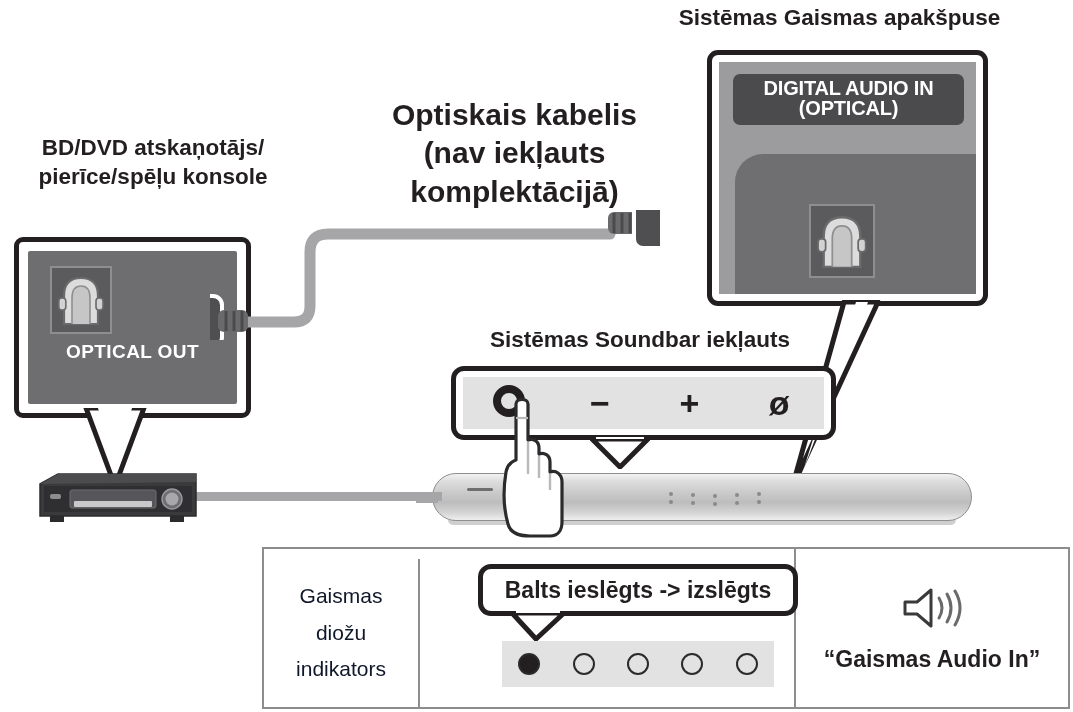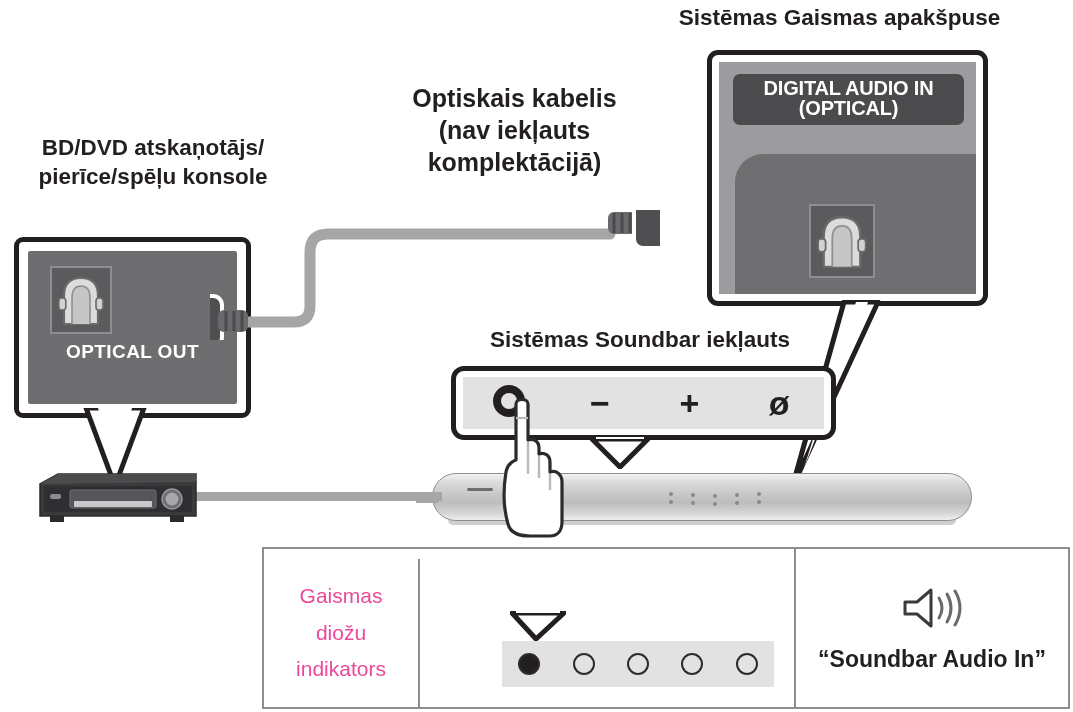--- a/index.html
+++ b/index.html
@@ -29,23 +29,23 @@
   
   #label-player {
     left: 8px;
     top: 134px;
     width: 290px;
     font-size: 22.5px;
     text-align: center;
   }
   #label-cable {
     left: 372px;
-    top: 82px;
+    top: 96px;
     width: 285px;
-    font-size: 25px;
+    font-size: 30px;
   }
   #label-bottom {
     left: 612px;
     top: 4px;
     width: 455px;
     font-size: 22.5px;
   }
   #label-top {
     left: 440px;
     top: 326px;
@@ -333,21 +333,21 @@
     box-sizing: border-box;
     display: flex;
   }
   #cell-led-name {
     flex: 0 0 156px;
     border-right: 2px solid #8d8d8f;
     box-sizing: border-box;
     display: flex;
     align-items: center;
     justify-content: center;
-    color: #ec4899;
+    color: #0f172a;
     font-size: 21px;
     line-height: 1.75;
     text-align: center;
     white-space: pre-line;
     margin-top: 10px;
   }
   #cell-led-state {
     flex: 1 1 auto;
     position: relative;
     border-right: 2px solid #8d8d8f;
@@ -561,38 +561,41 @@
     <path d="M22 20 L34 20" stroke="#b9b9bb" stroke-width="2.2" fill="none"></path>
   </svg>
 
   <div id="table">
 
     <div id="cell-led-name">Gaismas
 diožu
 indikators</div>
 
     <div id="cell-led-state">
+      <div id="led-callout">
+        <span>Balts ieslēgts -&gt; izslēgts</span>
+      </div>
       <svg id="led-callout-tail" viewBox="0 0 56 30" aria-hidden="true">
         <path d="M2 2 L54 2 L26 28 Z" fill="#ffffff" stroke="#231f20" stroke-width="5" stroke-linejoin="round"></path>
         <rect x="6" y="-8" width="44" height="10" fill="#ffffff" stroke="none"></rect>
       </svg>
       <div id="led-strip">
         <span class="led on"></span>
         <span class="led"></span>
         <span class="led"></span>
         <span class="led"></span>
         <span class="led"></span>
       </div>
     </div>
 
     <div id="cell-source">
       <svg id="source-icon" width="62" height="48" viewBox="0 0 62 48" aria-hidden="true">
         <path d="M4 18 L4 30 L16 30 L30 42 L30 6 L16 18 Z" fill="none" stroke="#3a3a3c" stroke-width="3" stroke-linejoin="round"></path>
         <path d="M38 14 Q44 24 38 34" fill="none" stroke="#6a6a6c" stroke-width="3" stroke-linecap="round"></path>
         <path d="M46 10 Q54 24 46 38" fill="none" stroke="#6a6a6c" stroke-width="3" stroke-linecap="round"></path>
         <path d="M54 7 Q64 24 54 41" fill="none" stroke="#6a6a6c" stroke-width="3" stroke-linecap="round"></path>
       </svg>
-      <div id="source-text">“Soundbar Audio In”</div>
+      <div id="source-text">“Gaismas Audio In”</div>
     </div>
 
   </div>
 
 </div>
 
 </body></html>

